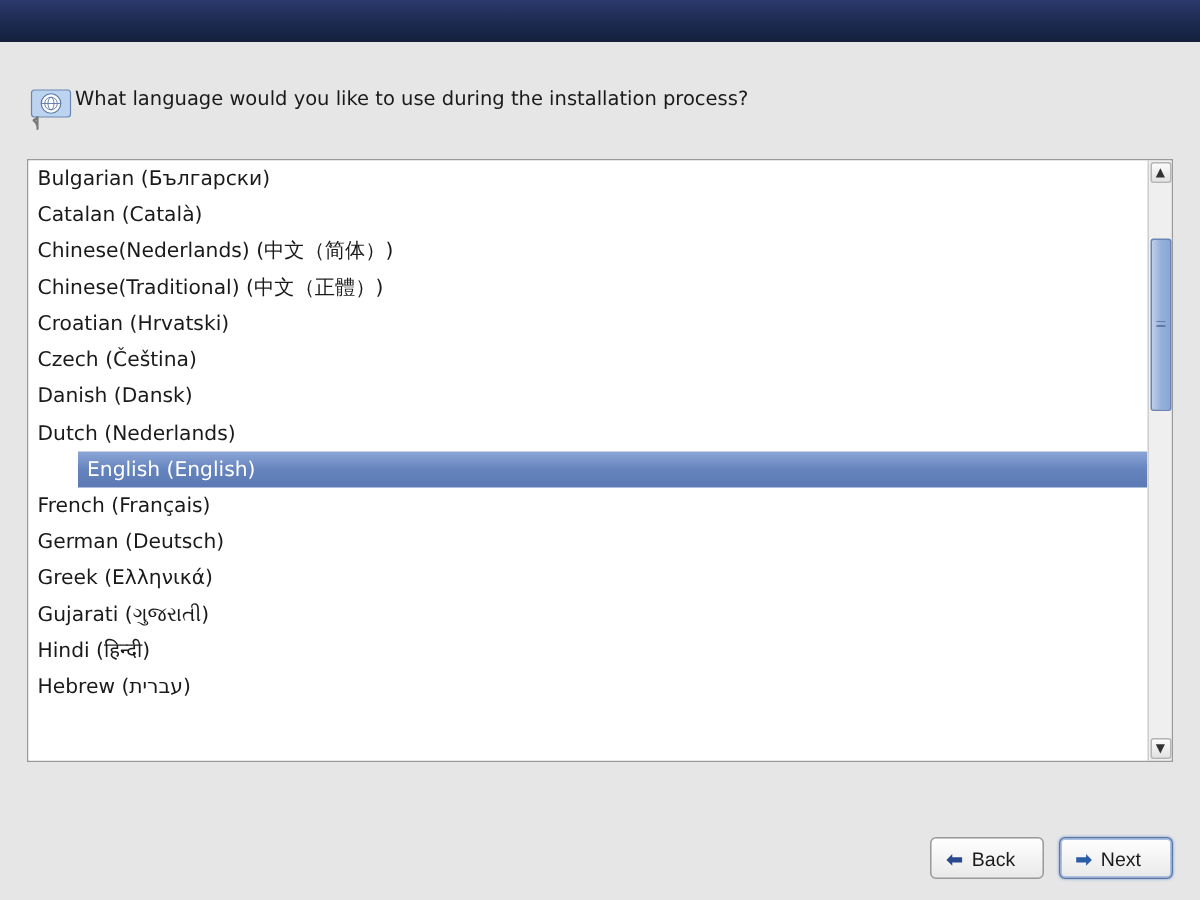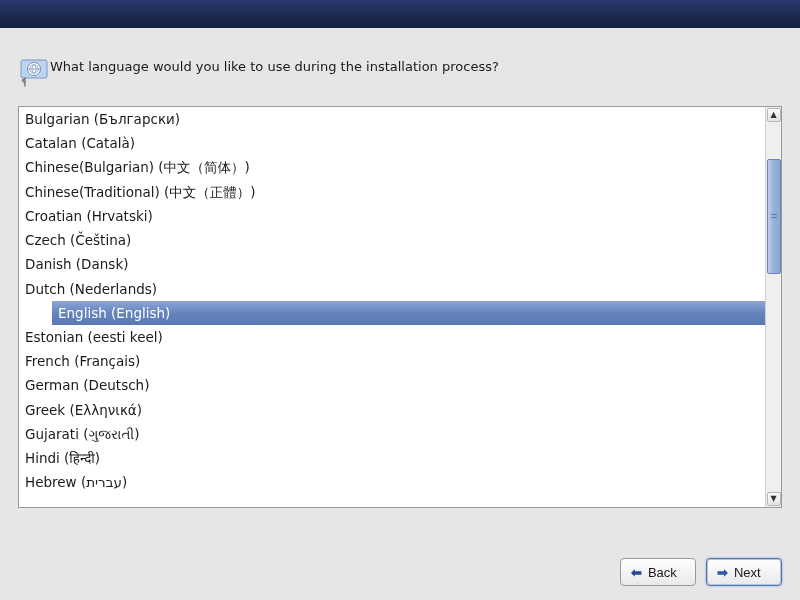--- a/index.html
+++ b/index.html
@@ -158,28 +158,27 @@
     </svg>
   </div>
   <div class="prompt-text">What language would you like to use during the installation process?</div>
 </div>
 
 <div class="list-container">
   <div class="language-list">
     <ul id="lang-ul">
         <li>Bulgarian (Български)</li>
         <li>Catalan (Català)</li>
-        <li>Chinese(Bulgarian) (中文（简体）)</li>
+        <li>Chinese(Nederlands) (中文（简体）)</li>
         <li>Chinese(Traditional) (中文（正體）)</li>
         <li>Croatian (Hrvatski)</li>
         <li>Czech (Čeština)</li>
         <li>Danish (Dansk)</li>
         <li>Dutch (Nederlands)</li>
         <li class="selected">English (English)</li>
-        <li>Estonian (eesti keel)</li>
         <li>French (Français)</li>
         <li>German (Deutsch)</li>
         <li>Greek (Ελληνικά)</li>
         <li>Gujarati (ગુજરાતી)</li>
         <li>Hindi (हिन्दी)</li>
         <li>Hebrew (עברית)</li>
       </ul>
   </div>
   <div class="scrollbar">
     <div class="scroll-btn">

